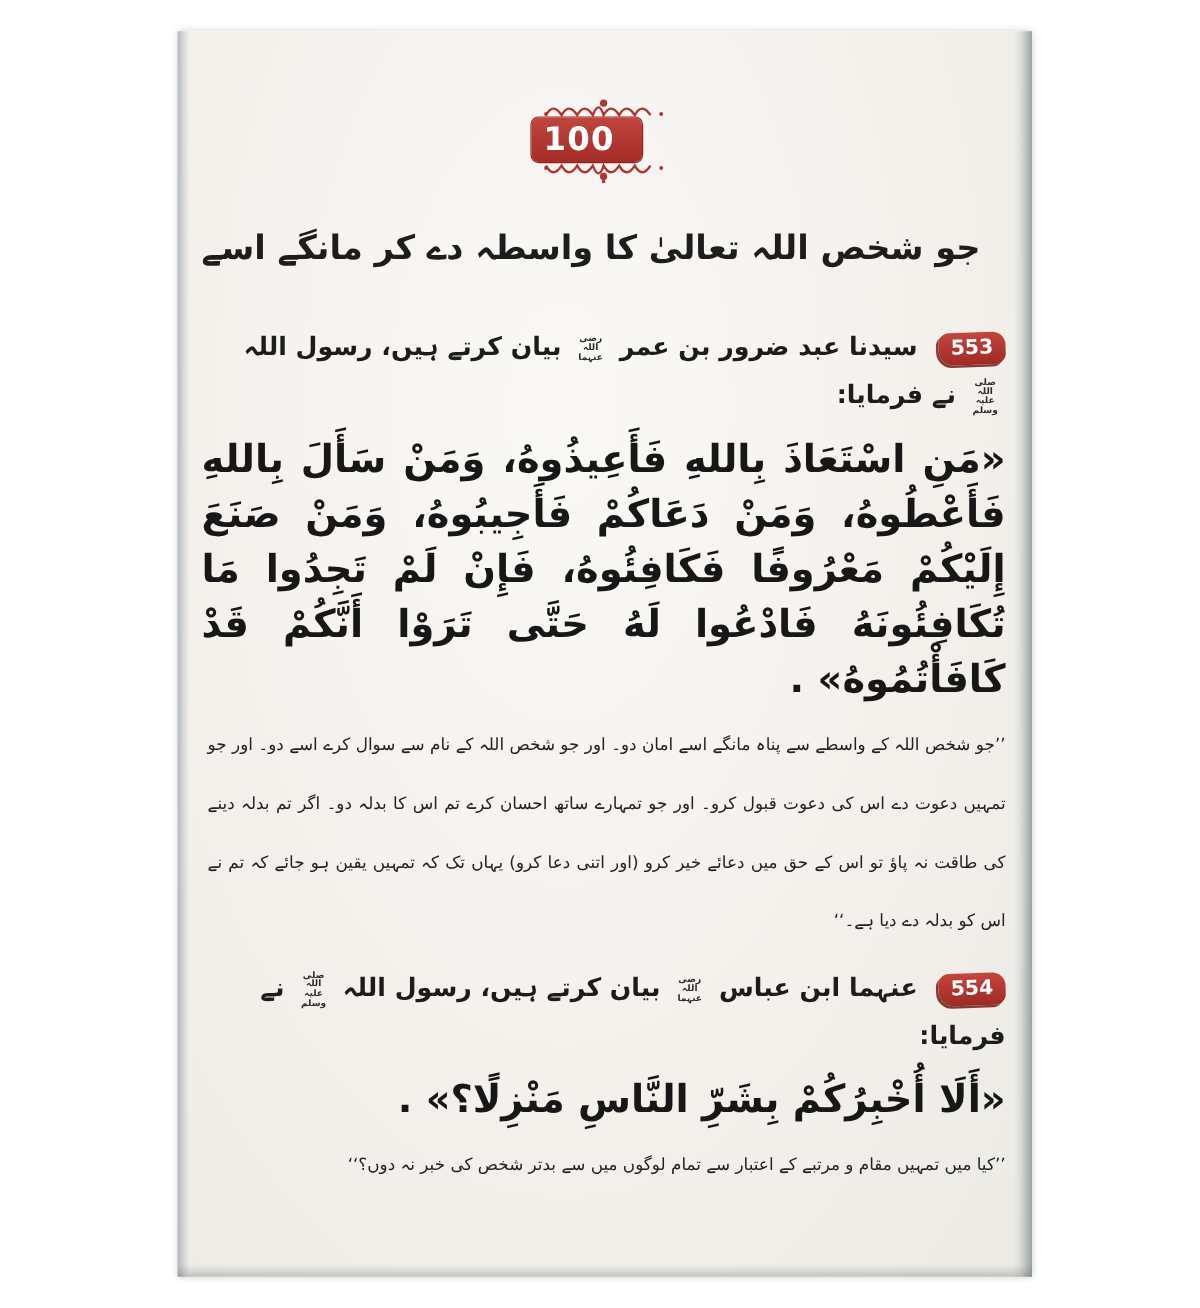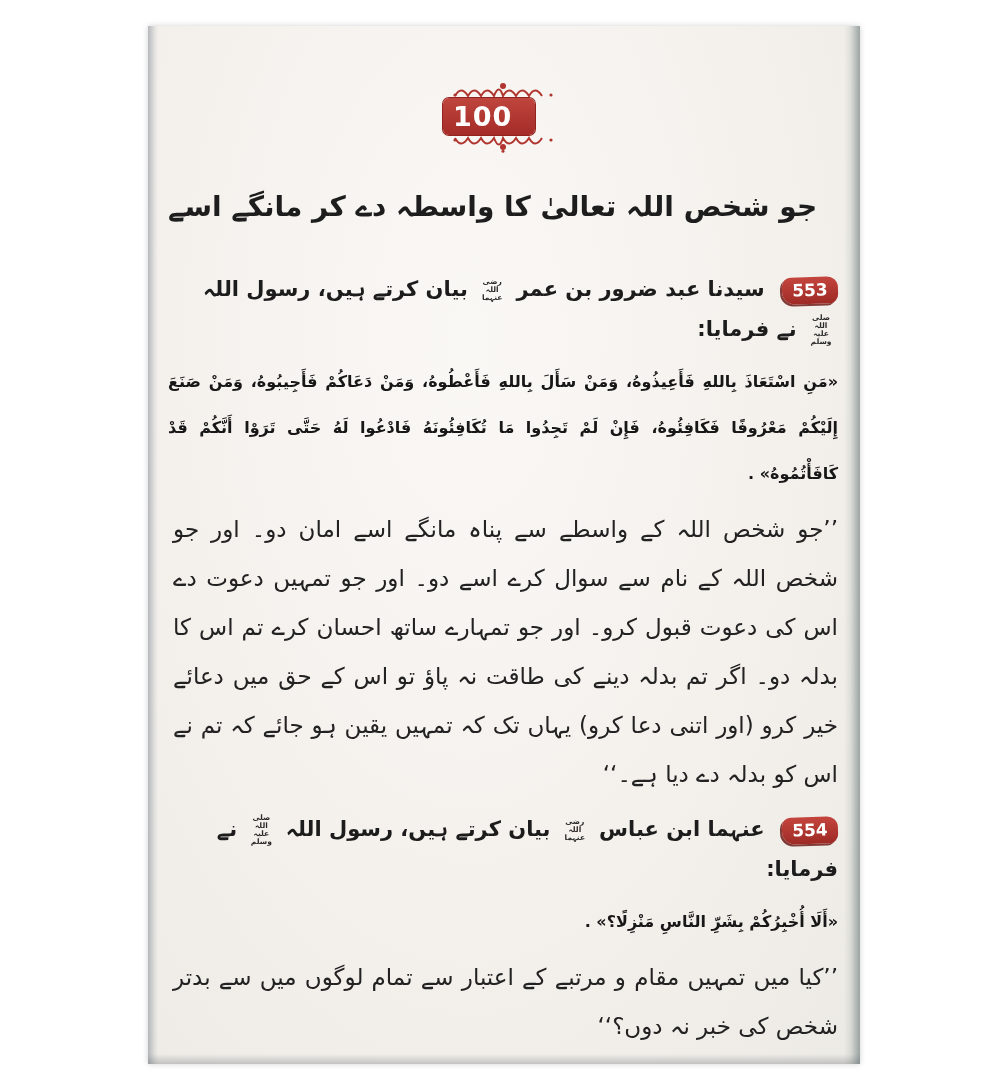--- a/index.html
+++ b/index.html
@@ -58,27 +58,27 @@
     font-size:17px;font-weight:bold;line-height:25px;padding:1px 6px;
     border-radius:9px 11px 9px 13px;margin-inline-end:10px;
     box-shadow:-2px 2px 0 rgba(110,28,24,0.85);
     transform:rotate(-2deg);vertical-align:middle;
   }
   .honorific{
     display:inline-block;width:30px;font-size:7.5px;line-height:1.05;
     vertical-align:middle;text-align:center;color:#2a2a2a;margin:0 2px;
   }
   .arabic{
-    margin:10px 0 0 0;font-size:16px;font-weight:bold;line-height:46px;
+    margin:10px 0 0 0;font-size:32px;font-weight:bold;line-height:46px;
     text-align:justify;text-align-last:right;color:#171717;
     font-family:"DejaVu Sans",sans-serif;
   }
   .arabic.short{text-align:left;}
   .urdu{
-    margin:8px 0 0 5px;font-size:23px;line-height:49px;
+    margin:8px 0 0 5px;font-size:14px;line-height:49px;
     text-align:justify;text-align-last:right;color:#222;
     font-family:"DejaVu Sans",sans-serif;
   }
 </style>
 </head>
 <body>
 
 <div class="page">
   <div class="content">
 

